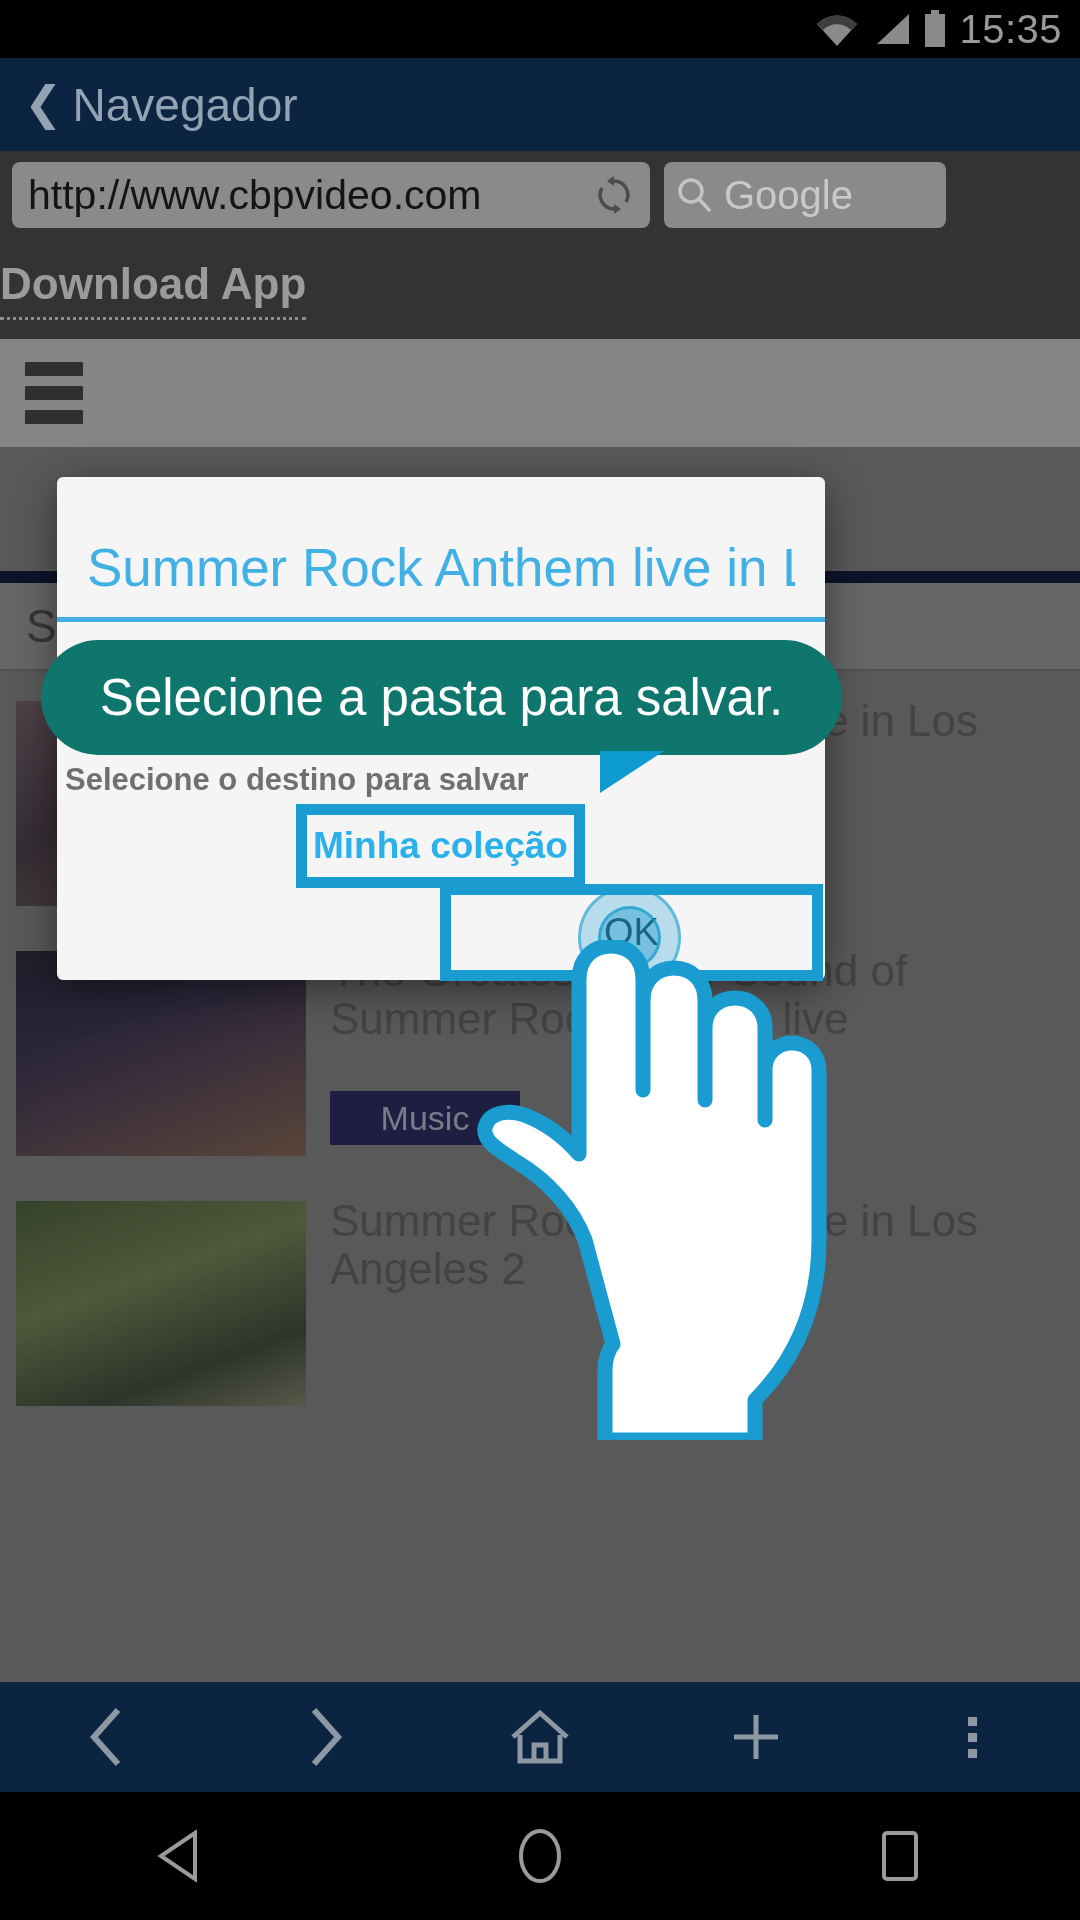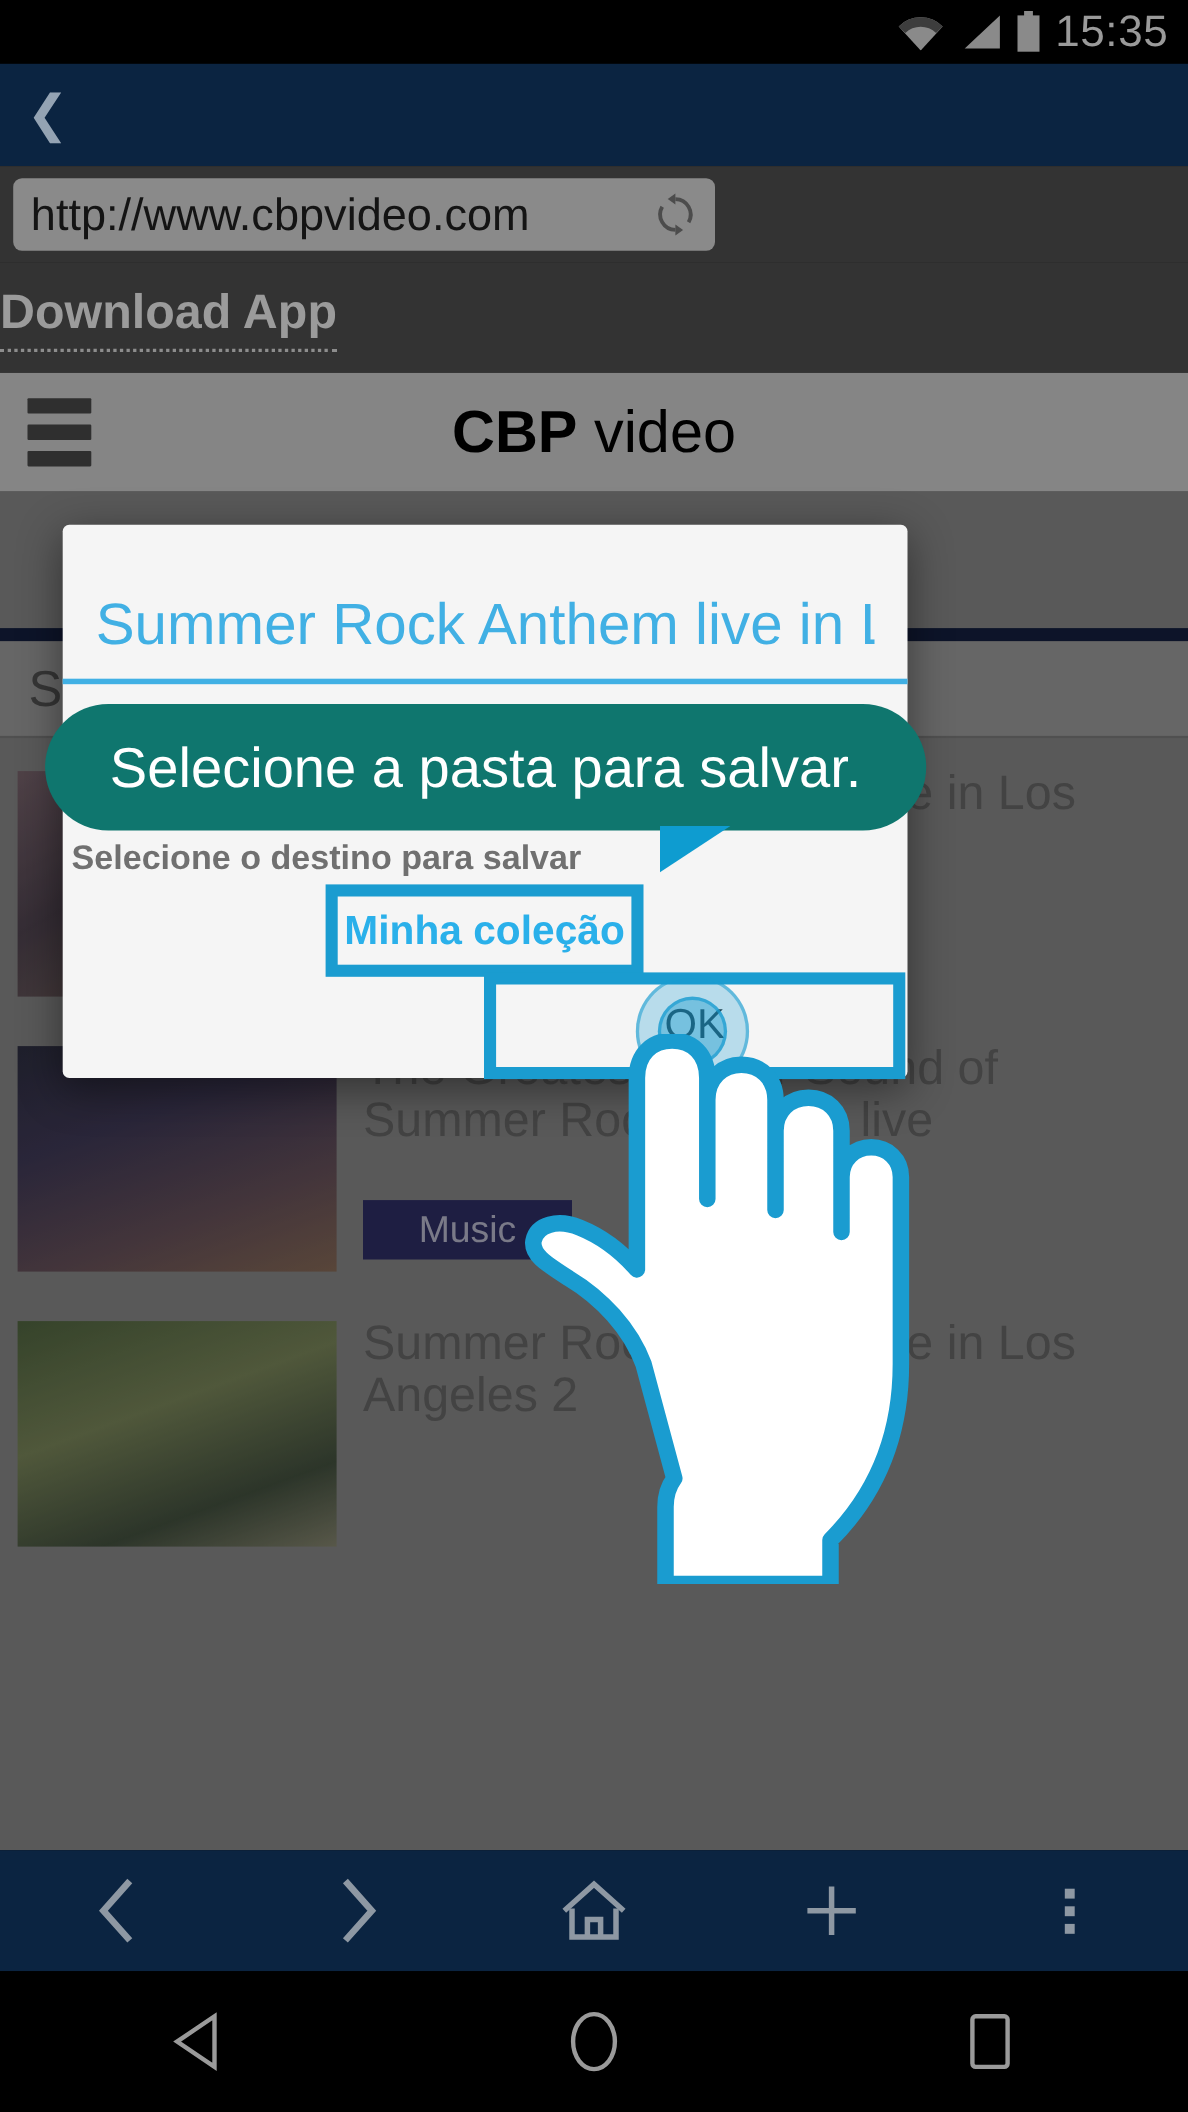--- a/index.html
+++ b/index.html
@@ -216,47 +216,51 @@
   <svg class="sb-icon" width="24" height="38" viewBox="0 0 24 38">
     <rect x="8" y="0" width="8" height="5" fill="#8a8a8a"></rect>
     <rect x="2" y="4" width="20" height="33" fill="#8a8a8a"></rect>
   </svg>
   <span class="sb-time">15:35</span>
 </div>
 
 <div class="nav-top"></div>
 <div class="nav-back">
   <span class="nav-chevron">❮</span>
+  <span>Navegador</span>
 </div>
 
 <div class="urlrow">
   <div class="urlbox">
     <span class="u-text">http://www.cbpvideo.com</span>
     <svg class="reload" viewBox="0 0 44 44">
       <path d="M22 8 a14 14 0 0 1 12 21" stroke="#4c4c4c" stroke-width="3.5" fill="none"></path>
       <path d="M22 36 a14 14 0 0 1 -12 -21" stroke="#4c4c4c" stroke-width="3.5" fill="none"></path>
       <path d="M22 3 l0 10 l-7 -5 z" fill="#4c4c4c"></path>
       <path d="M22 41 l0 -10 l7 5 z" fill="#4c4c4c"></path>
     </svg>
   </div>
+  <div class="searchbox">
+    <svg width="38" height="38" viewBox="0 0 38 38">
+      <circle cx="15" cy="15" r="11" stroke="#c4c4c4" stroke-width="3.5" fill="none"></circle>
+      <line x1="23" y1="23" x2="34" y2="35" stroke="#c4c4c4" stroke-width="3.5"></line>
+    </svg>
+    <span class="s-text">Google</span>
+  </div>
 </div>
 
 <div class="dl-strip">
   <span class="dl-link">Download App</span>
 </div>
 
 <div class="site-header">
   <div class="hamburger">
     <i></i>
     <i></i>
     <i></i>
-  </div>
-  <div class="brand">
-    <b>CBP</b>
-    <span>video</span>
   </div>
 </div>
 
 <div class="page-body">
   <div class="hero-title">Download</div>
   <div class="accent-bar"></div>
   <div class="search-field">Summer Rock</div>
 
   <div class="vid-list">
 

